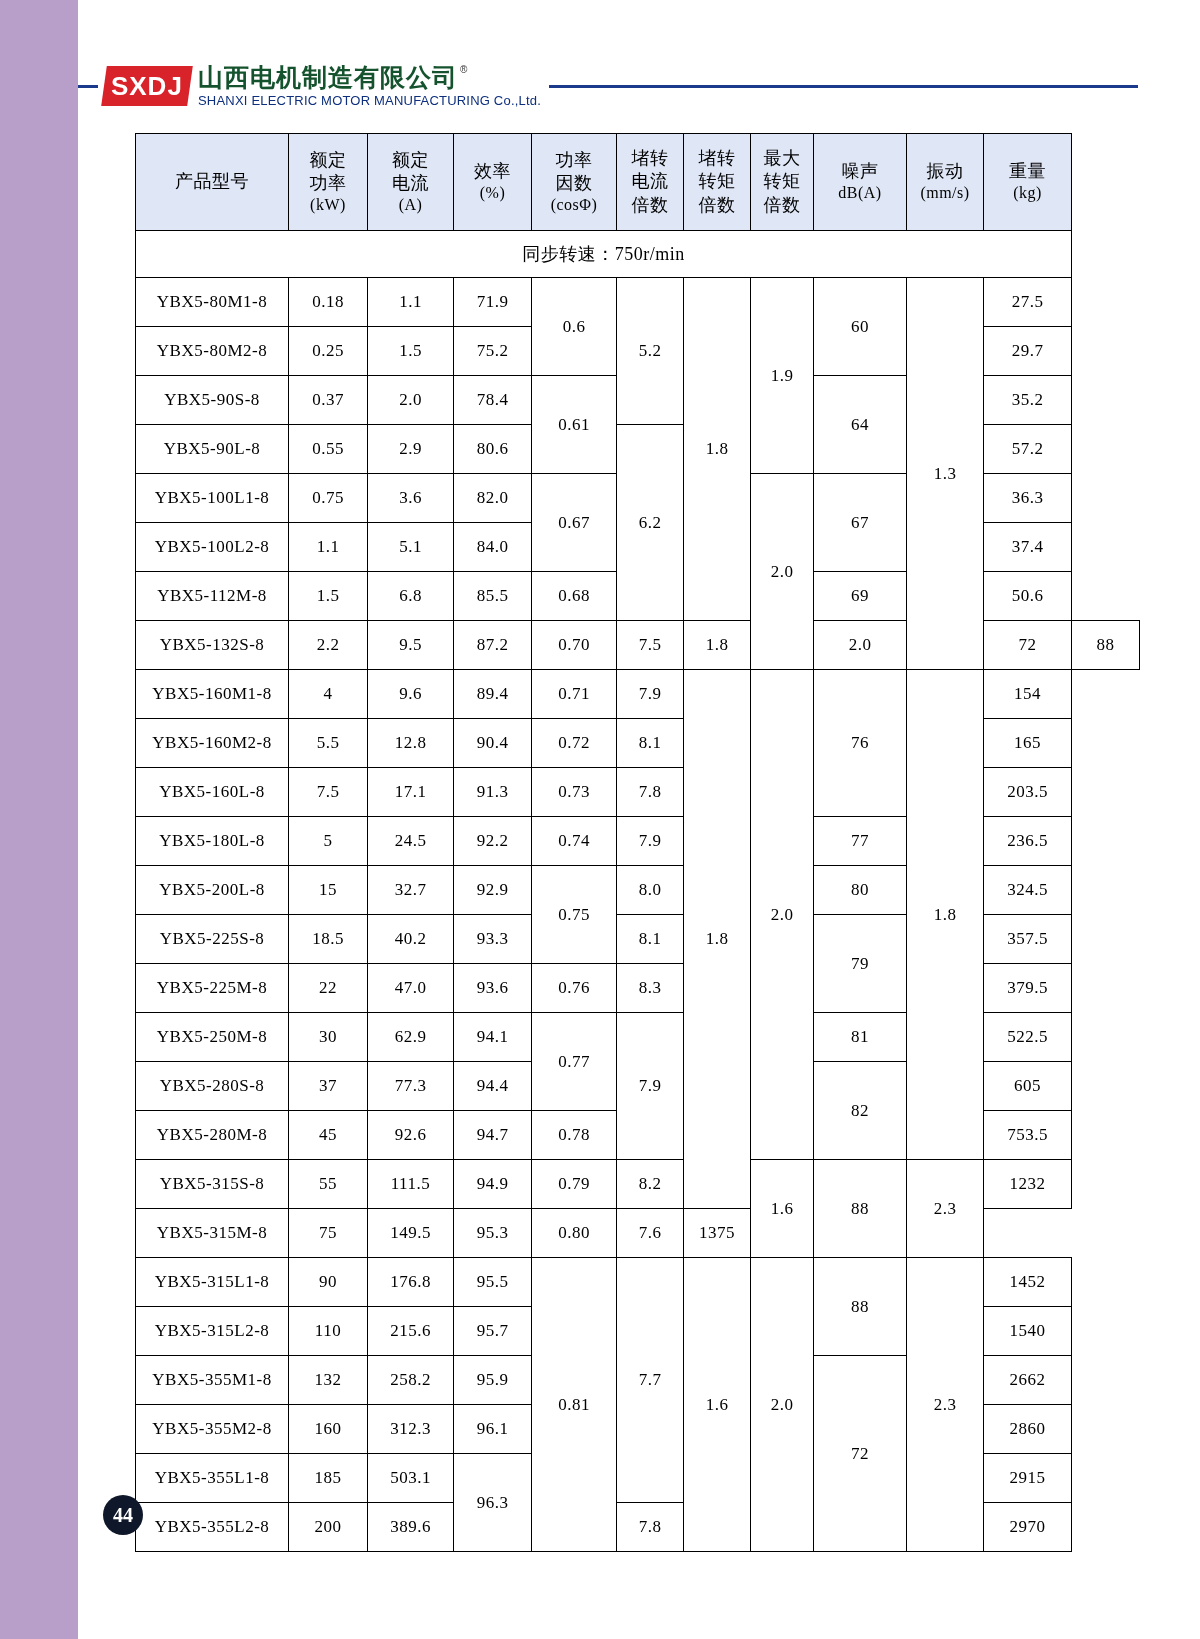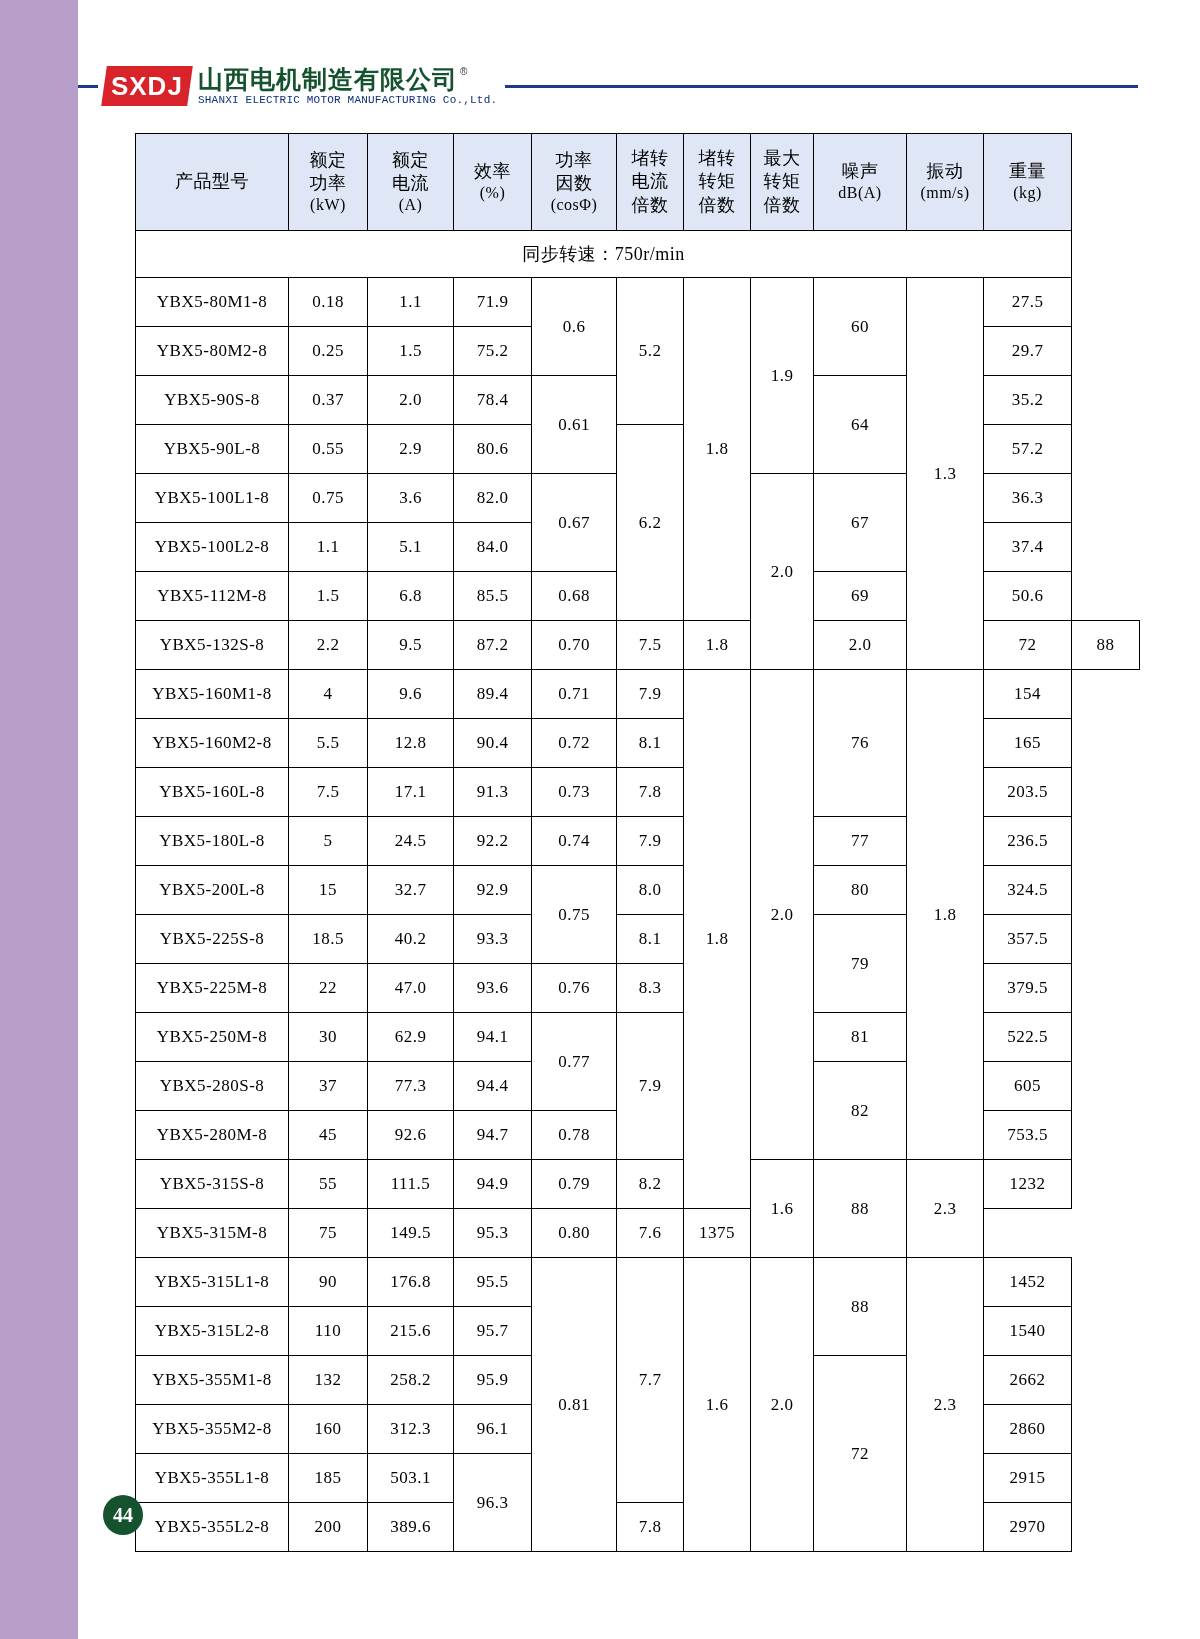--- a/index.html
+++ b/index.html
@@ -74,22 +74,22 @@
   }
   .company-cn {
     font-family: "Liberation Sans", sans-serif;
     font-size: 25px;
     font-weight: bold;
     color: #14532d;
     letter-spacing: 1px;
     line-height: 1.05;
   }
   .company-en {
-    font-family: Liberation Mono, monospace;
-    font-size: 11px;
+    font-family: Liberation Sans, sans-serif;
+    font-size: 13px;
     color: #0d2f7d;
     letter-spacing: 0.2px;
     margin-top: 2px;
   }
   
   table.spec {
     position: absolute;
     left: 57px;
     top: 133px;
     width: 1005px;
@@ -126,21 +126,21 @@
     font-family: Liberation Serif, serif;
   }
   
   .pagenum {
     position: absolute;
     left: 25px;
     top: 1495px;
     width: 40px;
     height: 40px;
     border-radius: 50%;
-    background: #14532d;
+    background: #0f172a;
     color: #ffffff;
     font-family: "Liberation Serif", serif;
     font-size: 20px;
     font-weight: bold;
     display: flex;
     align-items: center;
     justify-content: center;
   }
 </style>
 </head>

